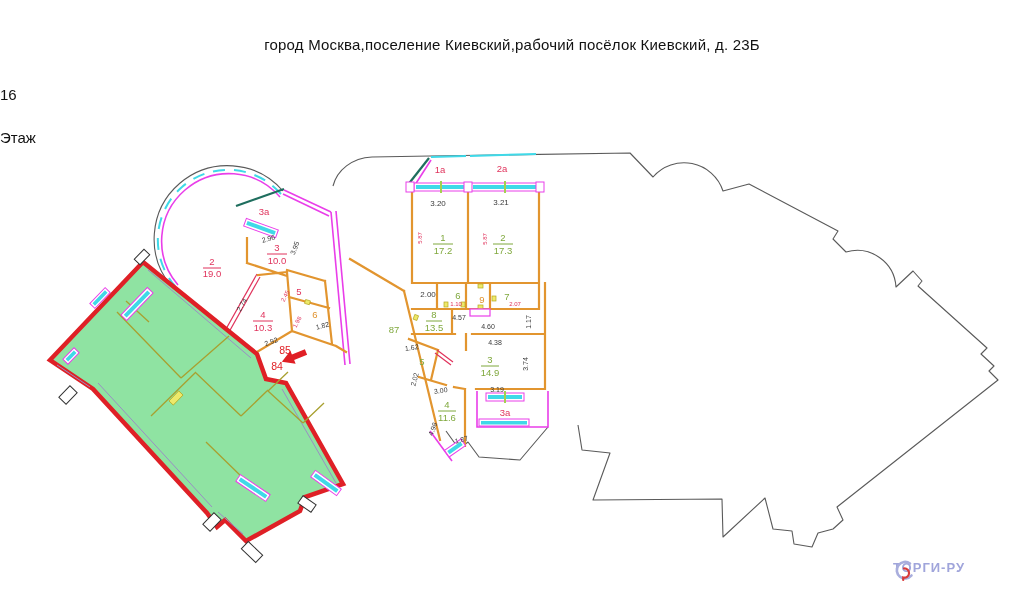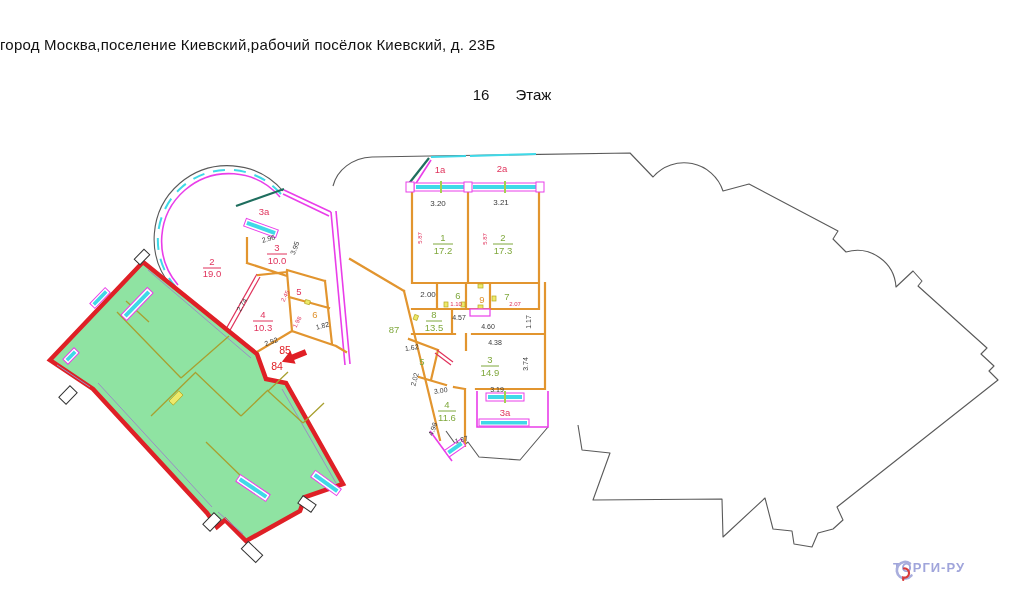--- a/index.html
+++ b/index.html
@@ -1,21 +1,21 @@
 <!DOCTYPE html>
 <html><head>
 <meta charset="utf-8">
 <style>
   html,body{margin:0;padding:0;background:#fff;}
   #frame{position:relative;width:1024px;height:599px;background:#ffffff;overflow:hidden;
          font-family:"Liberation Sans",sans-serif;}
-  .title{position:absolute;top:36px;left:0;width:100%;
+  .title{position:absolute;top:36px;left:0;width:100%;text-align:center;
          font-size:15px;color:#111;letter-spacing:.2px;}
   .floor-row{position:absolute;top:86px;left:0;width:100%;display:flex;
-         justify-content:center;gap:26px;font-size:15px;color:#111;}
+         justify-content:center;gap:26px;font-size:15px;color:#111;flex-direction:column;}
   svg{position:absolute;top:0;left:0;}
   svg text{font-family:"Liberation Sans",sans-serif;}
   .outline{stroke:#5a5a5a;stroke-width:1.1;fill:none;stroke-linejoin:round;}
   .w-or{stroke:#e2952f;stroke-width:2.2;fill:none;stroke-linecap:square;}
   .w-mg{stroke:#e93ee9;stroke-width:1.6;fill:none;}
   .w-crim{stroke:#e0335c;stroke-width:1.2;fill:none;}
   .w-teal{stroke:#1f6e5e;stroke-width:2.2;fill:none;}
   .w-cyan{stroke:#3fd9e8;stroke-width:2;fill:none;}
   .w-olive{stroke:#a8a030;stroke-width:1.3;fill:none;}
   .w-purple{stroke:#9b8ec4;stroke-width:1;fill:none;}

